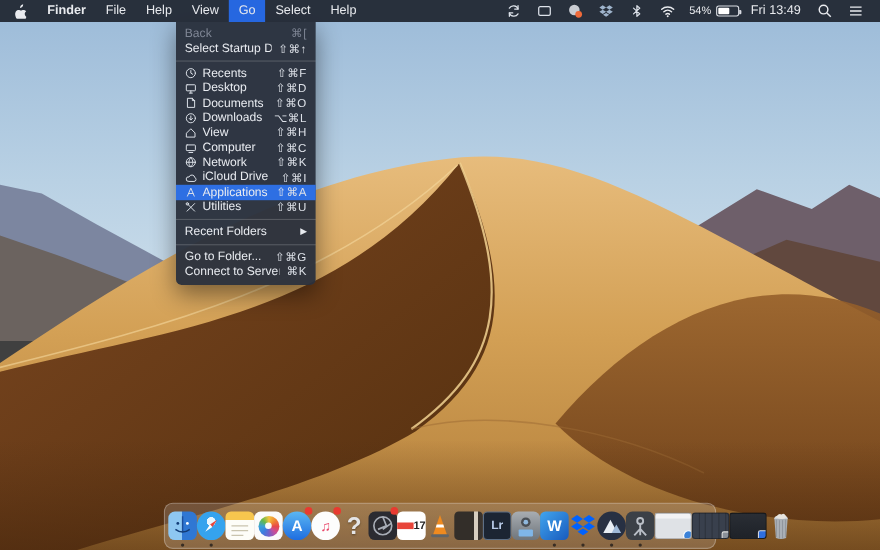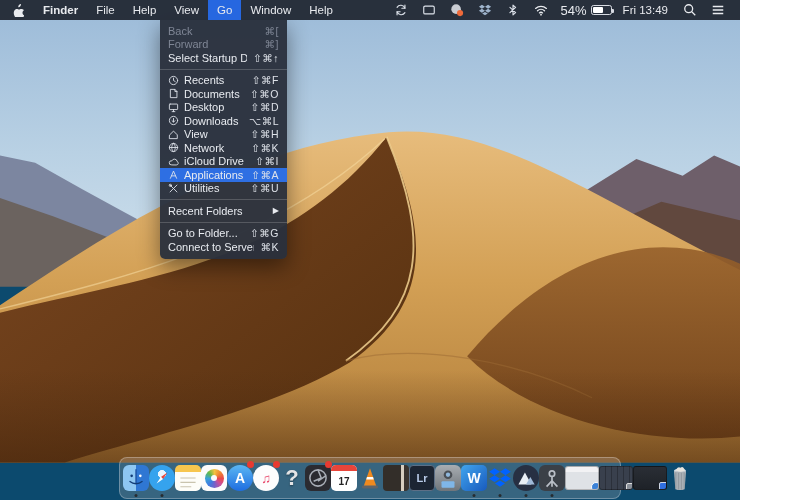--- a/index.html
+++ b/index.html
@@ -1,35 +1,35 @@
 <!DOCTYPE html>
 <html><head>
 <meta charset="utf-8">
 <style>
   * { margin:0; padding:0; box-sizing:border-box; }
   html,body { width:800px; height:500px; overflow:hidden; font-family:"Liberation Sans",sans-serif; }
-  .stage { position:relative; width:740px; height:500px; overflow:hidden; background:#0c4a6e; }
+  .stage { position:relative; width:800px; height:500px; overflow:hidden; background:#404040; }
 
   
   .wallpaper { position:absolute; inset:0; }
 
   
   .menubar { position:absolute; top:0; left:0; right:0; height:20px;
     background:rgba(30,36,47,0.92); display:flex; align-items:center;
     color:#e8eaee; font-size:11.5px; z-index:30; }
   .mb-left { display:flex; align-items:center; height:100%; }
   .apple { padding:0 10px 0 12px; display:flex; align-items:center; height:100%; }
   .apple svg { width:12px; height:14px; }
   .mb-item { padding:0 9px; height:100%; display:flex; align-items:center; white-space:nowrap; }
   .mb-item.bold { font-weight:bold; }
   .mb-item.selected { background:#2667e0; }
   .mb-right { margin-left:auto; display:flex; align-items:center; height:100%; padding-right:8px; }
   .st-icon { height:100%; display:flex; align-items:center; padding:0 7px; }
   .st-icon svg { width:14px; height:14px; }
-  .battery-pct { padding:0 4px 0 6px; font-size:13px; }
+  .battery-pct { padding:0 4px 0 6px; font-size:10px; }
   .battery { width:21px; height:10px; border:1px solid rgba(235,238,244,0.9); border-radius:2.5px;
     position:relative; margin-right:3px; }
   .battery::after { content:""; position:absolute; right:-3px; top:2.5px; width:2px; height:4px;
     background:rgba(235,238,244,0.9); border-radius:0 1px 1px 0; }
   .battery-fill { position:absolute; left:1px; top:1px; bottom:1px; width:54%; background:#fff; border-radius:1px; }
   .clock { padding:0 8px; white-space:nowrap; font-size:11.5px; }
 
   
   .menu { position:absolute; left:160px; top:20px; width:127px;
     background:rgba(42,48,60,0.96); border-radius:0 0 5px 5px;
@@ -65,21 +65,21 @@
   .di-safari { border-radius:50%; background:radial-gradient(circle at 50% 35%,#e8f6ff 0 18%,#35a3ee 20% 100%); }
   .di-notes { background:linear-gradient(#f7c64e 0 28%,#fdfdf8 28% 100%); border-radius:5px; }
   .di-photos { background:#fbfbfb; border-radius:6px; }
   .photos-wheel { width:19px; height:19px; border-radius:50%;
     background:conic-gradient(#f3c340,#ef8633,#e8484b,#c74f9d,#7261c9,#3d7de0,#39a1d8,#63b949,#f3c340); position:relative; }
   .photos-wheel::after { content:""; position:absolute; inset:6.5px; background:#fbfbfb; border-radius:50%; }
   .di-appstore { border-radius:50%; background:linear-gradient(#5ab6f3,#1e6de0); color:#fff; font-size:14px; }
   .di-itunes { border-radius:50%; background:#fdfdfd; color:#e9486b; font-size:13px; }
   .di-missing { background:transparent; color:#e4e4e6; font-size:22px; text-shadow:0 1px 2px rgba(0,0,0,0.4); }
   .di-aperture { background:#2b2b31; border-radius:6px; }
-  .di-calendar { background:#fff; border-radius:5px; flex-direction:column; font-size:10px; color:#222; }
+  .di-calendar { background:#fff; border-radius:5px; flex-direction:row; font-size:10px; color:#222; }
   .cal-top { width:100%; height:6px; background:#e8453a; }
   .cal-day { flex:1; display:flex; align-items:center; justify-content:center; font-weight:bold; }
   .di-vlc { background:transparent; }
   .di-notebook { background:linear-gradient(90deg,#332e29 0 68%,#d7cec0 68% 82%,#3a342f 82% 100%); border-radius:4px; }
   .di-lightroom { background:#1c2533; border:1.5px solid #5d6f86; border-radius:4px; color:#b9cbe8; font-size:11px; }
   .di-capture { background:linear-gradient(#a8adb2,#6f757b); border-radius:6px; }
   .di-word { background:linear-gradient(135deg,#41a5ee,#185abd); border-radius:5px; color:#fff; font-size:14px; }
   .di-dropbox { background:transparent; }
   .di-mountain { border-radius:50%; background:#273043; }
   .di-figure { background:#3b4047; border-radius:6px; }
@@ -147,21 +147,21 @@
         <svg viewBox="0 0 17 20">
             <path fill="#e9ebef" d="M11.8 4.6c.7-.9 1.2-2.1 1-3.3-1 .1-2.2.7-2.9 1.6-.6.8-1.2 2-1 3.1 1.1.1 2.2-.5 2.9-1.4zM14.9 13.9c0-2.3 1.9-3.4 2-3.5-1.1-1.6-2.8-1.8-3.4-1.8-1.4-.2-2.8.8-3.5.8-.7 0-1.8-.8-3-.8-1.6 0-3 .9-3.8 2.3-1.6 2.8-.4 7 1.2 9.3.8 1.1 1.7 2.4 2.9 2.3 1.2 0 1.6-.7 3-.7s1.8.7 3 .7c1.3 0 2.1-1.1 2.8-2.3.9-1.3 1.3-2.6 1.3-2.6s-2.5-1-2.5-3.7z"></path>
           </svg>
       </span>
       <div id="mb-items" style="display: flex; height: 100%;">
           <span class="mb-item bold">Finder</span>
           <span class="mb-item">File</span>
           <span class="mb-item">Help</span>
           <span class="mb-item">View</span>
           <span class="mb-item selected">Go</span>
-          <span class="mb-item">Window</span>
+          <span class="mb-item">Select</span>
           <span class="mb-item">Help</span>
         </div>
     </div>
     <div class="mb-right">
       <span id="status-icons" style="display:flex;height:100%">
           <span class="st-icon">
             <svg viewBox="0 0 16 16" fill="none" stroke="#dde2ea" stroke-width="1.3" stroke-linecap="round" stroke-linejoin="round">
               <path d="M12.5 6a5 5 0 0 0-9-1M3.5 10a5 5 0 0 0 9 1"></path>
               <path d="M12.5 2.5V6H9M3.5 13.5V10H7"></path>
             </svg>
@@ -211,77 +211,83 @@
           </svg>
       </span>
     </div>
   </div>
 
   <div class="menu" id="go-menu">
       <div class="menu-item disabled">
         <span class="mi-label">Back</span>
         <span class="mi-shortcut">⌘[</span>
       </div>
-      <div class="menu-item disabled">
-        <span class="mi-label">Forward</span>
-        <span class="mi-shortcut">⌘]</span>
-      </div>
       <div class="menu-item">
         <span class="mi-label">Select Startup Disk</span>
         <span class="mi-shortcut">⇧⌘↑</span>
       </div>
       <div class="menu-sep"></div>
       <div class="menu-item">
         <span class="mi-icon">
           <svg viewBox="0 0 16 16" fill="none" stroke="#dde2ea" stroke-width="1.3" stroke-linecap="round" stroke-linejoin="round">
             <circle cx="8" cy="8" r="6"></circle>
             <path d="M8 4.5V8l2.5 1.5"></path>
           </svg>
         </span>
         <span class="mi-label">Recents</span>
         <span class="mi-shortcut">⇧⌘F</span>
       </div>
       <div class="menu-item">
         <span class="mi-icon">
           <svg viewBox="0 0 16 16" fill="none" stroke="#dde2ea" stroke-width="1.3" stroke-linecap="round" stroke-linejoin="round">
+            <rect x="2" y="3" width="12" height="8" rx="1"></rect>
+            <path d="M6 14h4M8 11v3"></path>
+          </svg>
+        </span>
+        <span class="mi-label">Desktop</span>
+        <span class="mi-shortcut">⇧⌘D</span>
+      </div>
+      <div class="menu-item">
+        <span class="mi-icon">
+          <svg viewBox="0 0 16 16" fill="none" stroke="#dde2ea" stroke-width="1.3" stroke-linecap="round" stroke-linejoin="round">
             <path d="M4 2h6l3 3v9H4z"></path>
             <path d="M10 2v3h3"></path>
           </svg>
         </span>
         <span class="mi-label">Documents</span>
         <span class="mi-shortcut">⇧⌘O</span>
       </div>
       <div class="menu-item">
         <span class="mi-icon">
           <svg viewBox="0 0 16 16" fill="none" stroke="#dde2ea" stroke-width="1.3" stroke-linecap="round" stroke-linejoin="round">
-            <rect x="2" y="3" width="12" height="8" rx="1"></rect>
-            <path d="M6 14h4M8 11v3"></path>
-          </svg>
-        </span>
-        <span class="mi-label">Desktop</span>
-        <span class="mi-shortcut">⇧⌘D</span>
-      </div>
-      <div class="menu-item">
-        <span class="mi-icon">
-          <svg viewBox="0 0 16 16" fill="none" stroke="#dde2ea" stroke-width="1.3" stroke-linecap="round" stroke-linejoin="round">
             <circle cx="8" cy="8" r="6"></circle>
             <path d="M8 5v5M5.8 8.2 8 10.4 10.2 8.2"></path>
           </svg>
         </span>
         <span class="mi-label">Downloads</span>
         <span class="mi-shortcut">⌥⌘L</span>
       </div>
       <div class="menu-item">
         <span class="mi-icon">
           <svg viewBox="0 0 16 16" fill="none" stroke="#dde2ea" stroke-width="1.3" stroke-linecap="round" stroke-linejoin="round">
             <path d="M2.5 8.5 8 3l5.5 5.5V14h-11z"></path>
           </svg>
         </span>
         <span class="mi-label">View</span>
         <span class="mi-shortcut">⇧⌘H</span>
+      </div>
+      <div class="menu-item">
+        <span class="mi-icon">
+          <svg viewBox="0 0 16 16" fill="none" stroke="#dde2ea" stroke-width="1.3" stroke-linecap="round" stroke-linejoin="round">
+            <rect x="2" y="4" width="12" height="7.5" rx="1"></rect>
+            <path d="M5.5 14h5"></path>
+          </svg>
+        </span>
+        <span class="mi-label">Computer</span>
+        <span class="mi-shortcut">⇧⌘C</span>
       </div>
       <div class="menu-item">
         <span class="mi-icon">
           <svg viewBox="0 0 16 16" fill="none" stroke="#dde2ea" stroke-width="1.3" stroke-linecap="round" stroke-linejoin="round">
             <circle cx="8" cy="8" r="6"></circle>
             <path d="M2 8h12M8 2c-3.5 3.5-3.5 8.5 0 12 3.5-3.5 3.5-8.5 0-12z"></path>
           </svg>
         </span>
         <span class="mi-label">Network</span>
         <span class="mi-shortcut">⇧⌘K</span>

